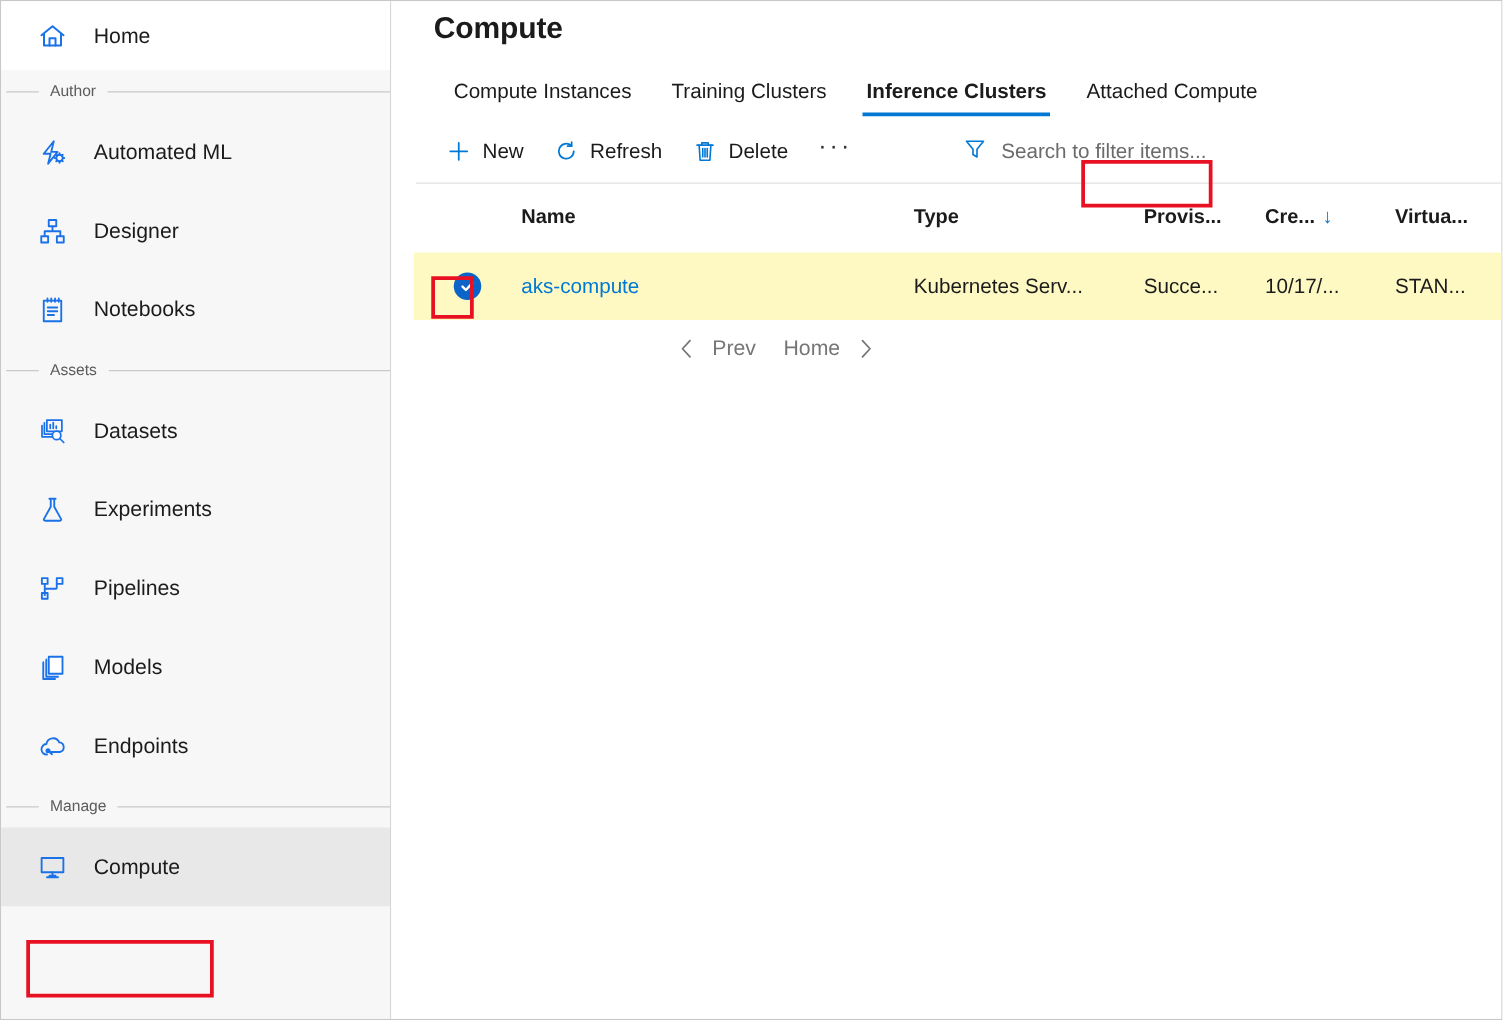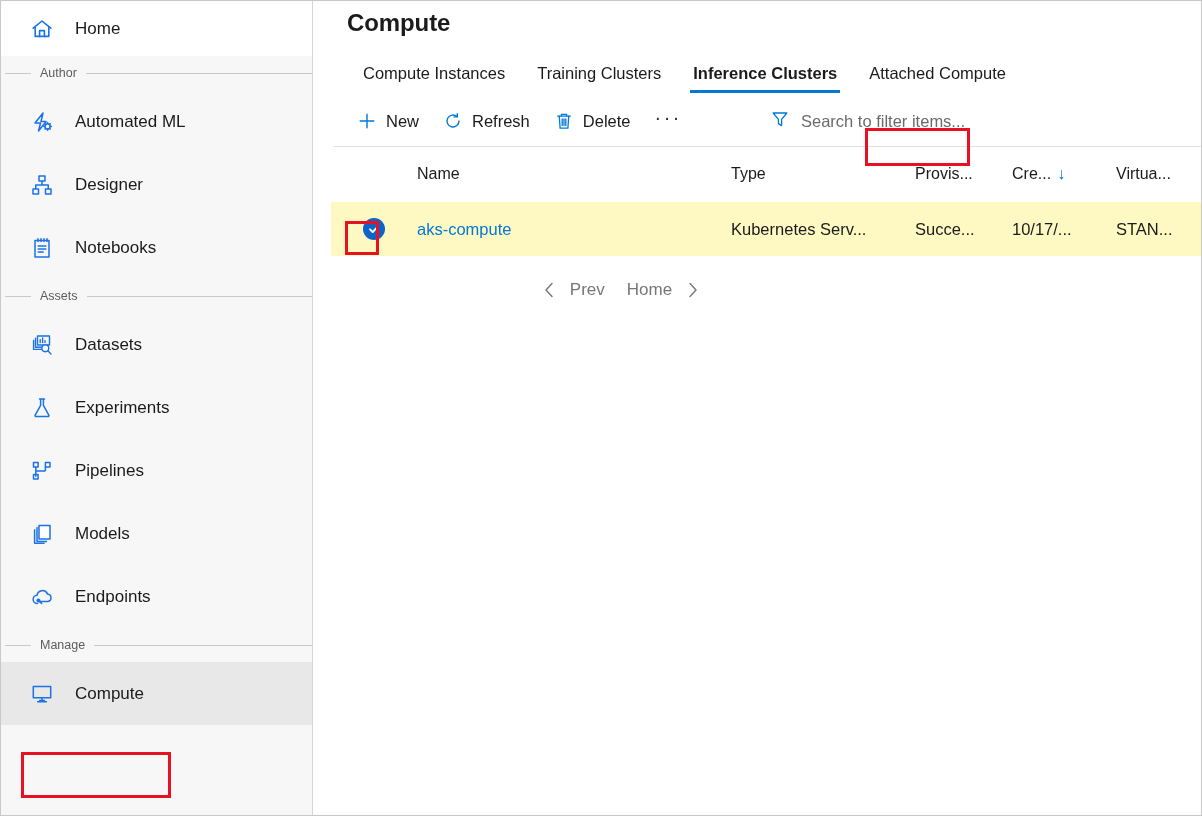--- a/index.html
+++ b/index.html
@@ -215,21 +215,21 @@
   .grid {
     margin-top: 0;
   }
   .grid-row {
     display: flex;
     align-items: center;
     height: 54px;
   }
   .grid-head {
     height: 55px;
-    font-weight: normal;
+    font-weight: bold;
     font-size: 16px;
     color: #1b1b1b;
     border-bottom: 1px solid #ffffff;
   }
   .grid-body-row {
     background: #fef9c3;
     font-size: 16.5px;
     color: #1b1b1b;
   }
   .c-check { flex: 0 0 86px; display: flex; align-items: center; justify-content: center; position: relative; }
@@ -270,21 +270,21 @@
     border: 3px solid #e81123;
     pointer-events: none;
   }
 
   
   .pager {
     display: flex;
     align-items: center;
     justify-content: center;
     gap: 6px;
-    margin-top: 20px;
+    margin-top: 9px;
     padding-right: 290px;
   }
   .pg-btn {
     display: flex;
     align-items: center;
     gap: 12px;
     font-size: 17px;
     color: #767676;
     padding: 4px 8px;
     cursor: default;

